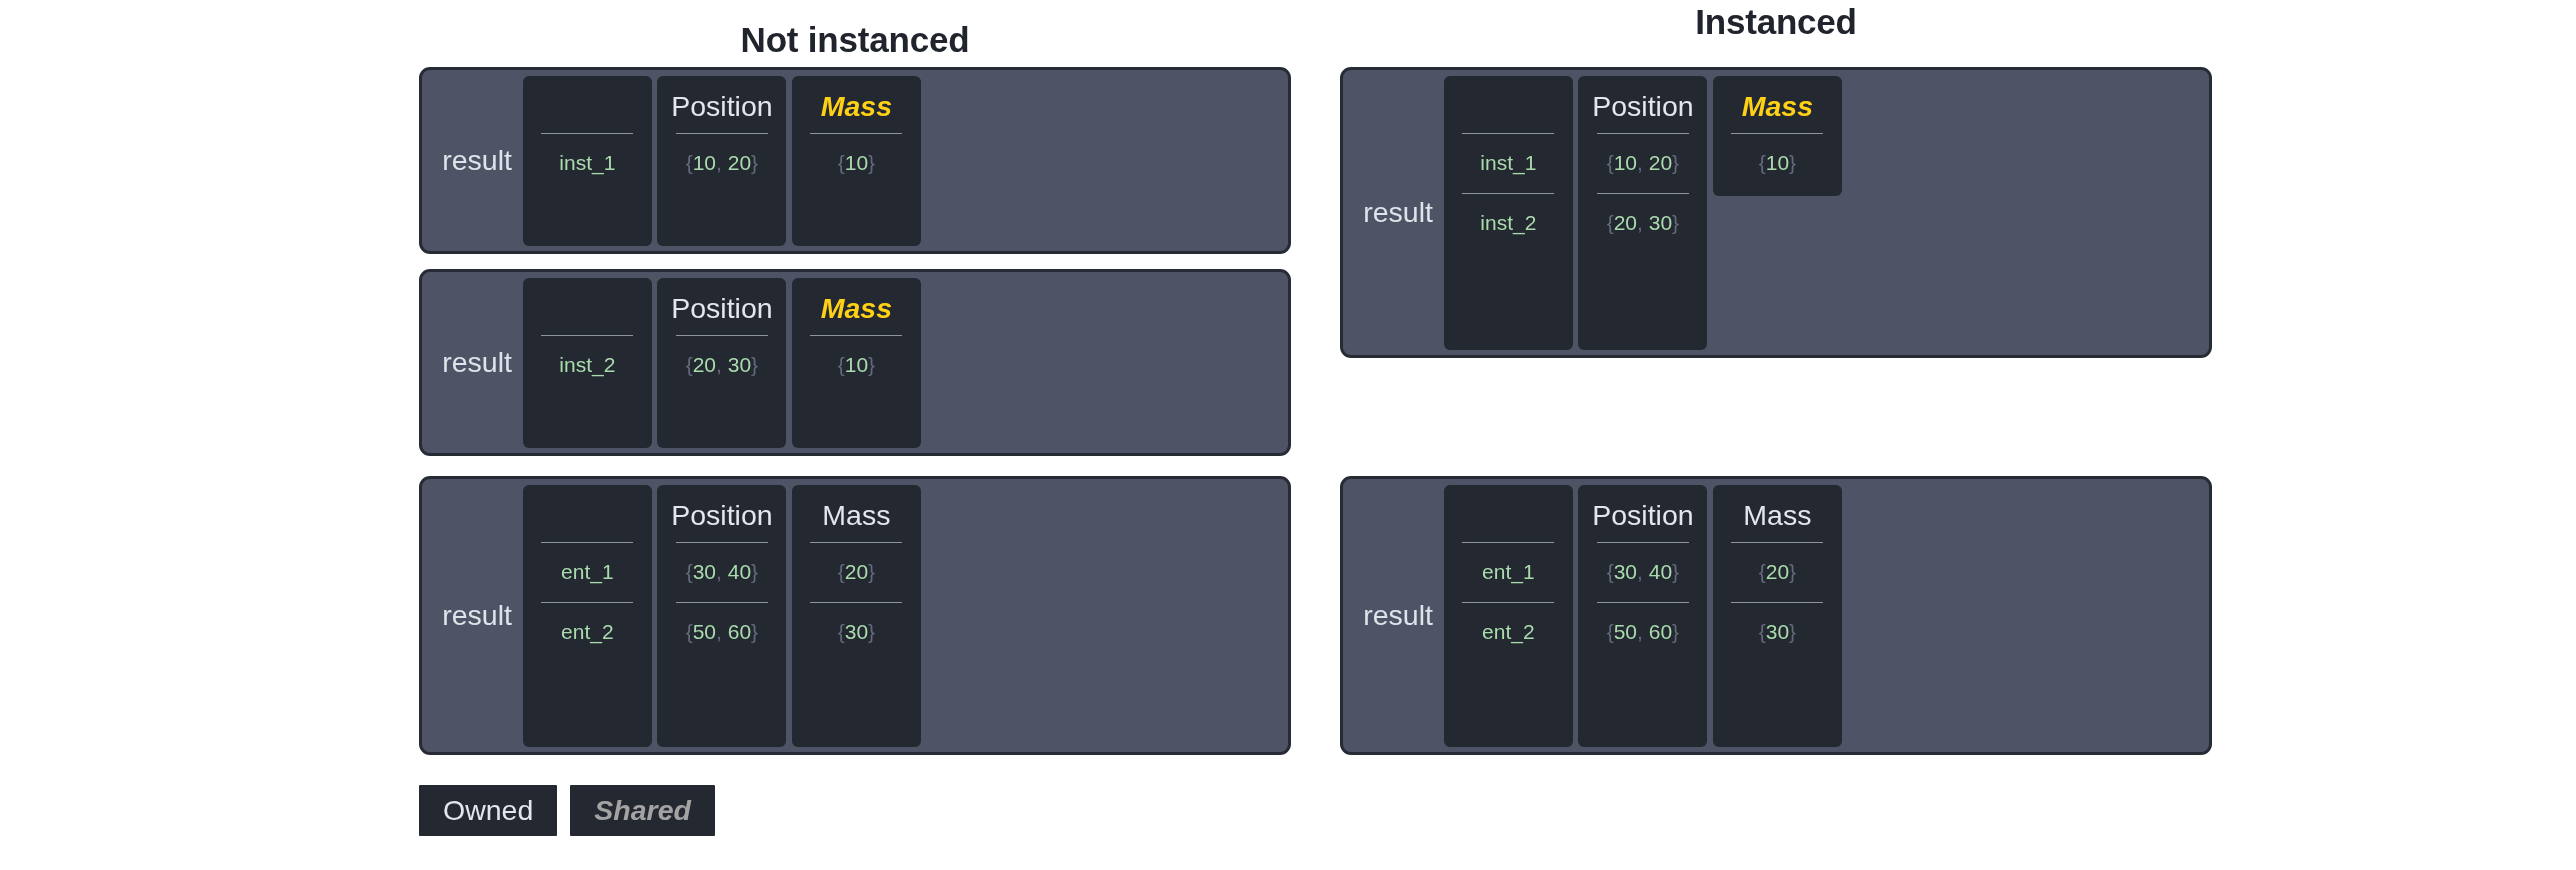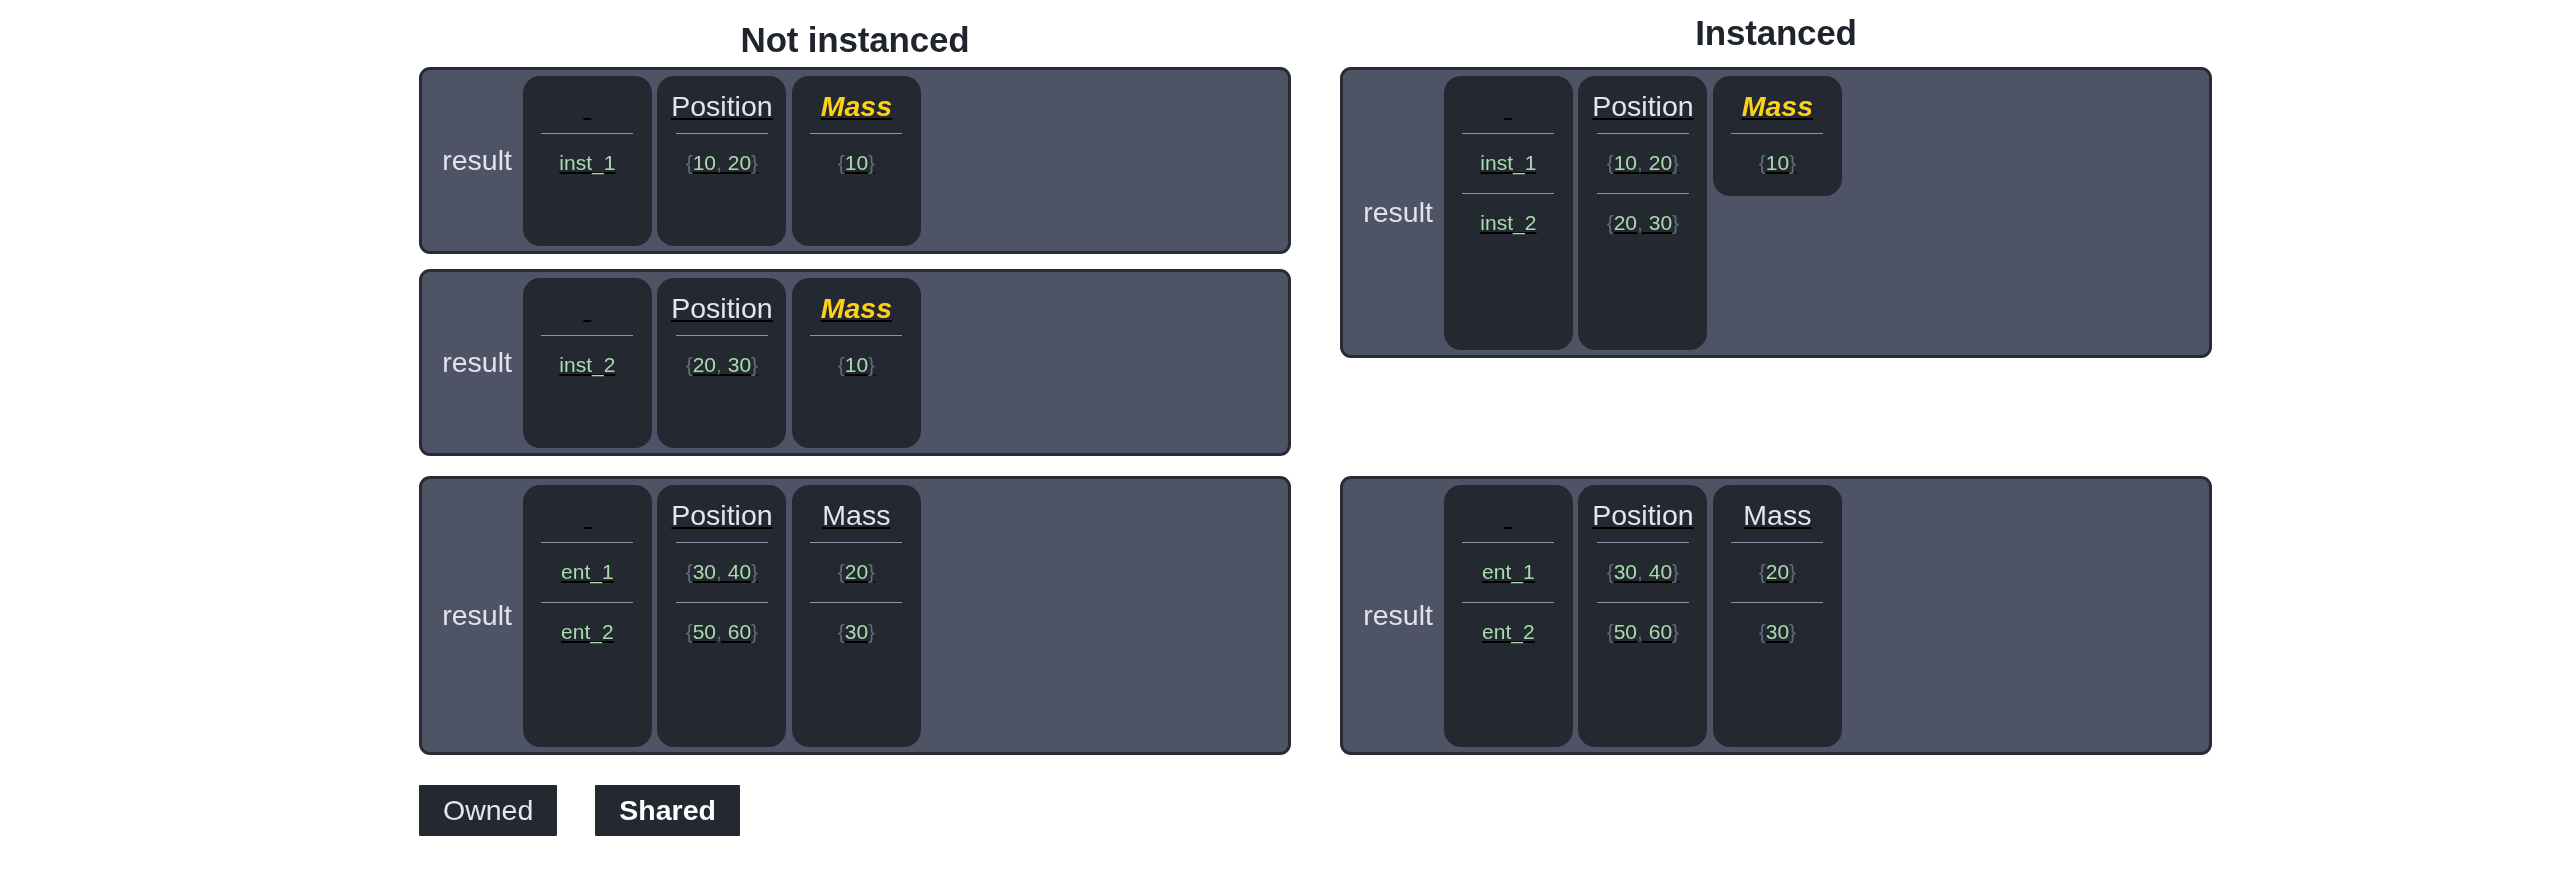--- a/index.html
+++ b/index.html
@@ -16,21 +16,21 @@
   .col-title{
     position:absolute;
     font-size:35px;
     font-weight:bold;
     color:#20242c;
     text-align:center;
     white-space:nowrap;
     letter-spacing:-0.2px;
   }
   #title-left {left:419px;  top:3.7px;  width:872px;margin-top:16px;}
-  #title-right{left:1340px; top:13px;  width:872px;}
+  #title-right{left:1340px; top:2px;  width:872px;}
 
   
   .block{
     position:absolute;
     background:#4e5465;
     border:3.7px solid #262b34;
     border-radius:11px;
     box-sizing:border-box;
     display:flex;
     align-items:stretch;
@@ -44,29 +44,28 @@
     font-size:28.5px;
     padding-left:14.7px;
     padding-right:11px;
     box-sizing:border-box;
     flex:0 0 auto;
   }
 
   
   .colpanel{
     background:#242831;
-    border-radius:17px;
+    border-radius:6px;
     box-sizing:border-box;
     display:flex;
     flex-direction:column;
     padding:9.2px 5.5px 9.2px 5.5px;
     margin-right:5.5px;
     flex:0 0 auto;
     align-self:stretch;
-    text-decoration:underline;
   }
   .colpanel.shrink{align-self:flex-start;}
   .colpanel:last-child{margin-right:16px;}
 
   .col-head{
     height:42px;
     line-height:42px;
     text-align:center;
     font-size:28.5px;
     color:#e2e6ed;
@@ -99,21 +98,21 @@
   .legend-pill{
     background:#242831;
     border-radius:1px;
     padding:0 24px;
     height:51px;
     line-height:51px;
     font-size:28.5px;
     color:#e2e6ed;
     white-space:nowrap;
   }
-  .legend-pill.shared{color:#ffffff; font-weight:bold;margin-left:25px;}
+  .legend-pill.shared{color:#a3a3a3; font-style:italic; font-weight:bold;}
 </style>
 </head>
 <body>
 
 <div class="stage">
 
   <div class="col-title" id="title-left">Not instanced</div>
 
   <div class="col-title" id="title-right">Instanced</div>
 

